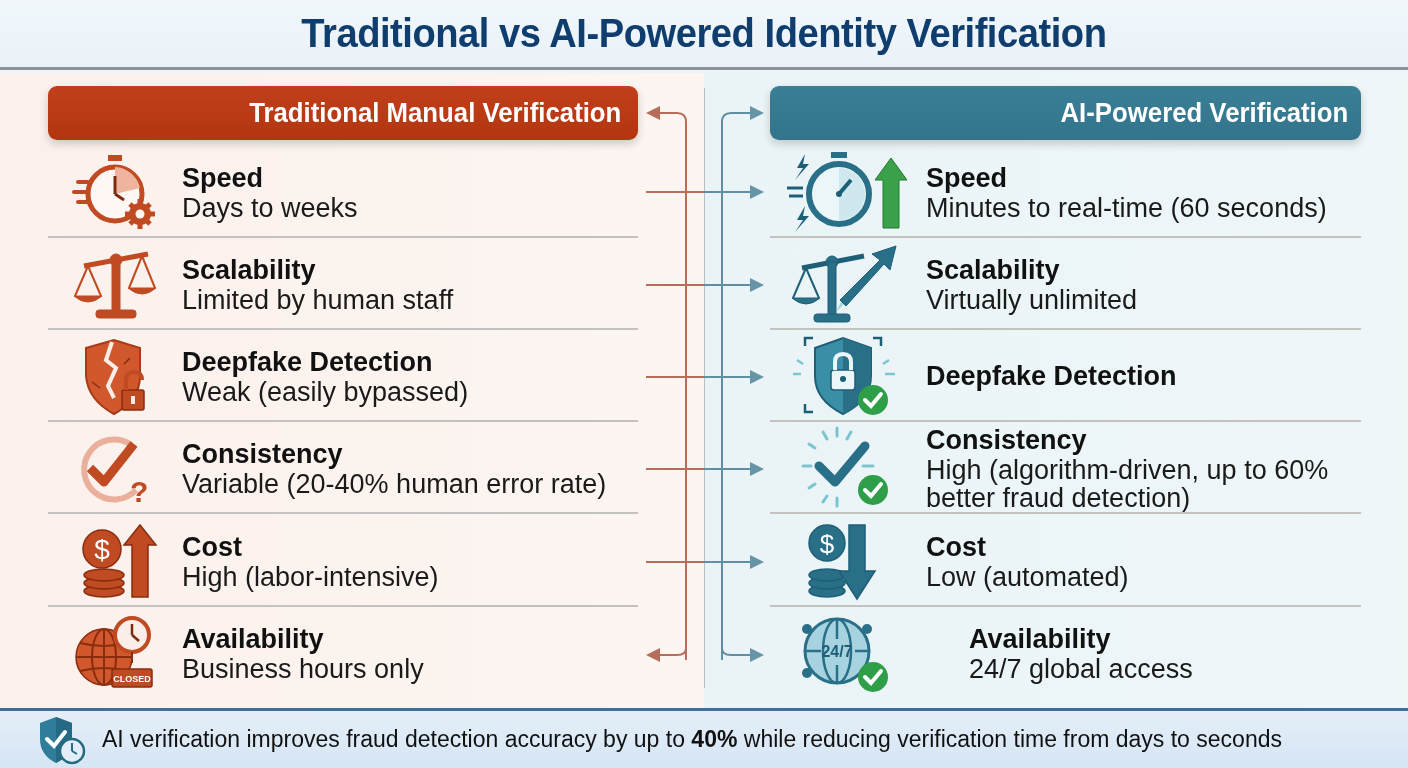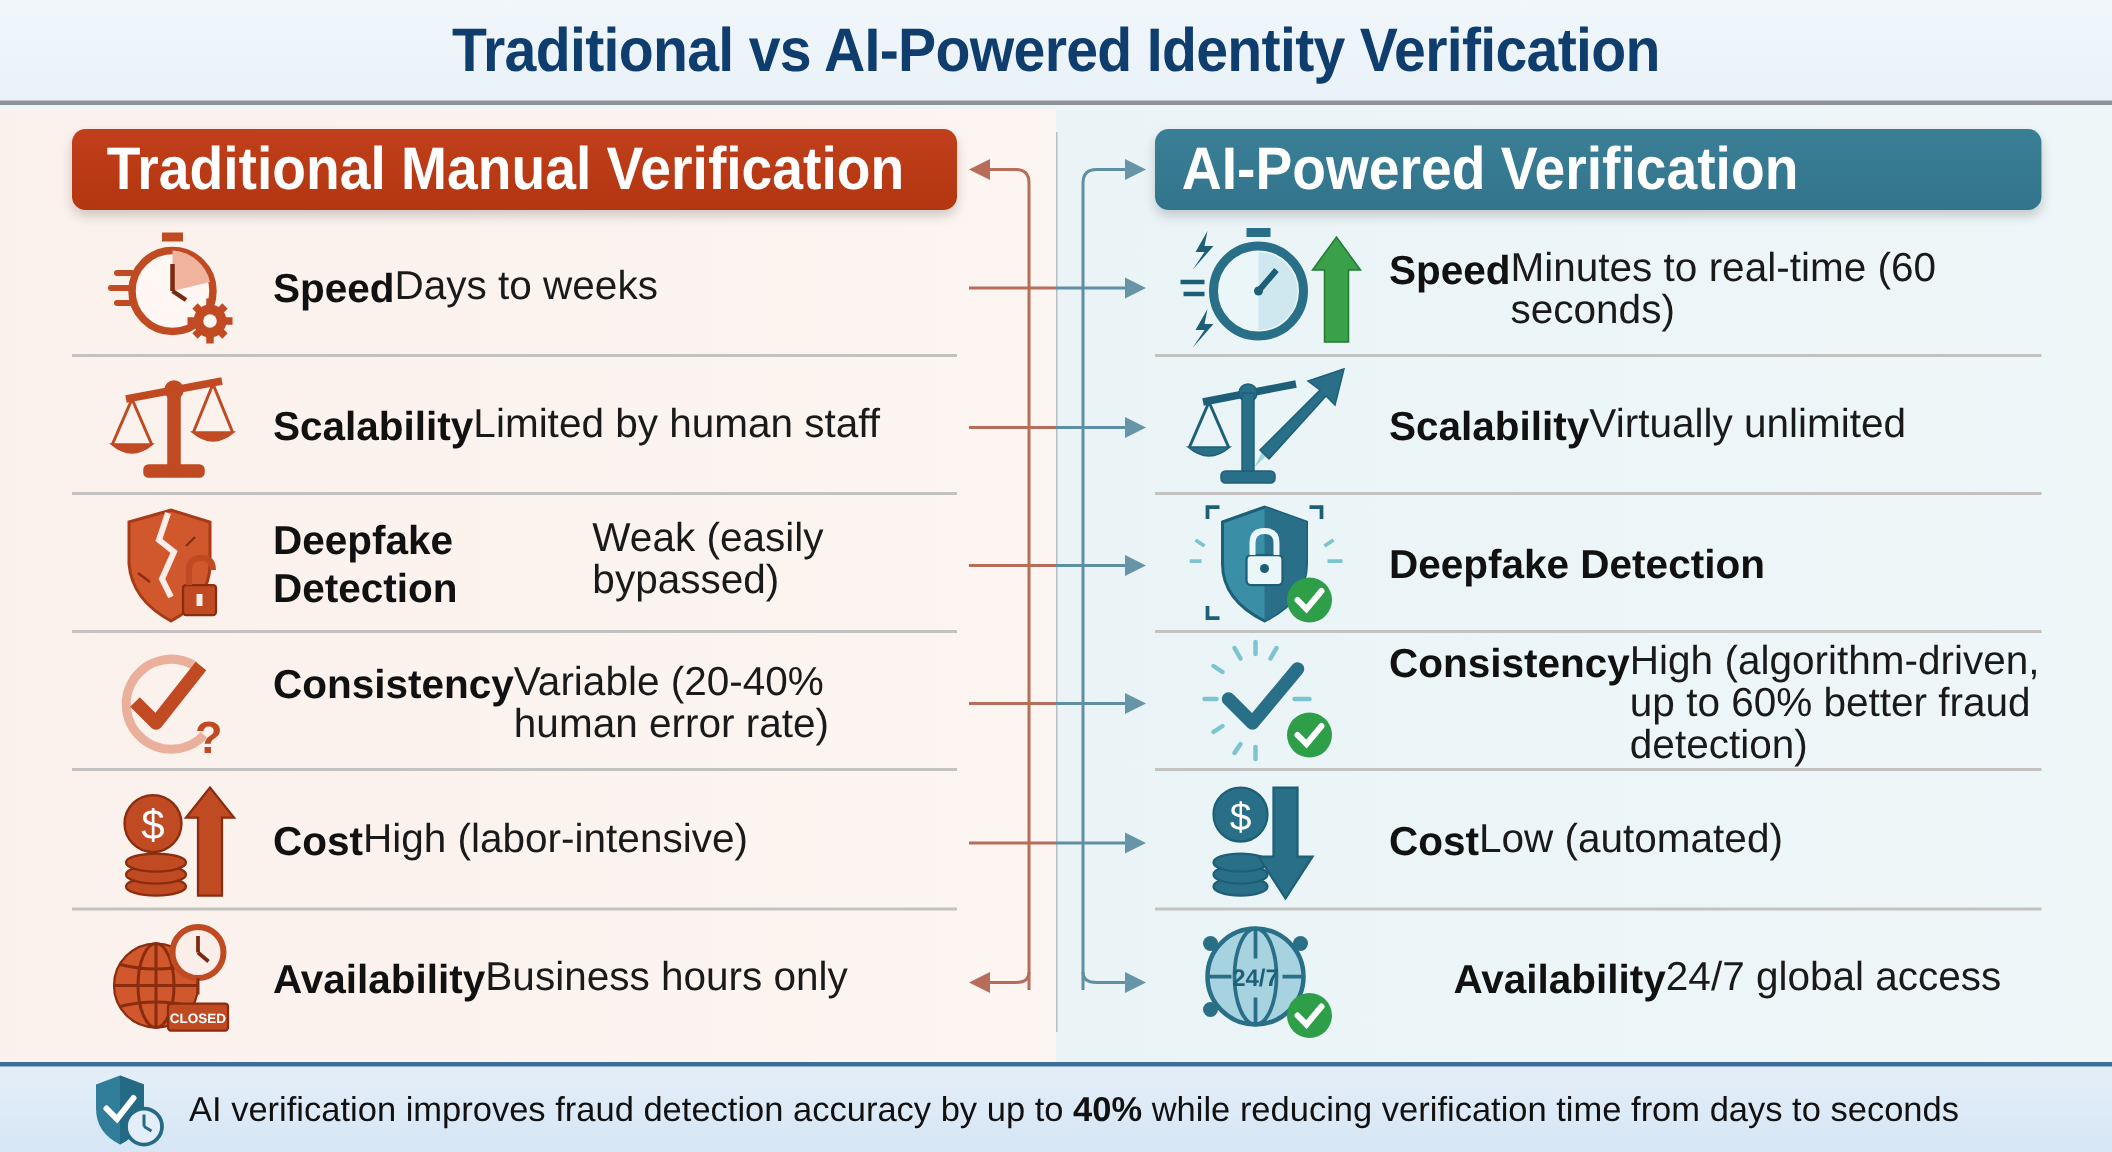--- a/index.html
+++ b/index.html
@@ -25,46 +25,46 @@
   }
   .panel-right {
     position: absolute; left: 704px; top: 73px; width: 704px; height: 635px;
     background: linear-gradient(90deg, #eaf4f7, #eef6f8);
   }
   .center-divider {
     position: absolute; left: 704px; top: 88px; width: 1px; height: 600px; background: #b8bec2;
   }
   .col-header {
     position: absolute; top: 86px; height: 54px; border-radius: 9px;
-    display: flex; align-items: center; justify-content: flex-start;
-    color: #fff; font-weight: 700; font-size: 40px;
+    display: flex; align-items: center; justify-content: flex-end;
+    color: #fff; font-weight: 700; font-size: 28px;
     box-shadow: 0 4px 8px rgba(0,0,0,0.18);
   }
   .col-header span { transform: scaleX(0.92); display: inline-block; }
   .col-header.trad { left: 48px; width: 590px; background: linear-gradient(#c23f1c, #b2360f); }
   .col-header.ai { left: 770px; width: 591px; background: linear-gradient(#3b7f96, #31748c); }
 
   .row { position: absolute; height: 92px; display: flex; align-items: center; }
   .row.left { left: 48px; width: 590px; }
   .row.right { left: 770px; width: 591px; }
   .row .divider { position: absolute; left: 0; right: 0; bottom: 0; height: 2px; background: #c3c2c0; }
   .row .icon { width: 120px; height: 80px; display: flex; align-items: center; justify-content: center; flex-shrink: 0; }
   .row.left .icon { width: 134px; }
   .row.right .icon { width: 156px; }
-  .row .text { display: flex; flex-direction: row; justify-content: center; }
+  .row .text { display: flex; flex-direction: column; justify-content: center; }
   .row .label { font-size: 27px; font-weight: 700; color: #111; line-height: 32px; transform-origin: left; }
   .row .desc { font-size: 27px; color: #1a1a1a; line-height: 28px; }
 
   .connectors { position: absolute; left: 0; top: 0; width: 1408px; height: 768px; pointer-events: none; }
 
   .footer {
     position: absolute; left: 0; top: 708px; width: 1408px; height: 60px;
     background: linear-gradient(#e4eef8, #d6e6f5);
     border-top: 3px solid #3e6e9a;
-    display: flex; align-items: center; padding-left: 60px;
+    display: flex; align-items: center; padding-left: 36px;
   }
   .footer .ficon { width: 52px; height: 50px; margin-right: 14px; }
   .footer .ftext { font-size: 23px; color: #111; }
   .footer .ftext b { font-weight: 700; }
 </style>
 </head>
 <body>
 
 <div class="title-bar">
   <h1>Traditional vs AI-Powered Identity Verification</h1>

